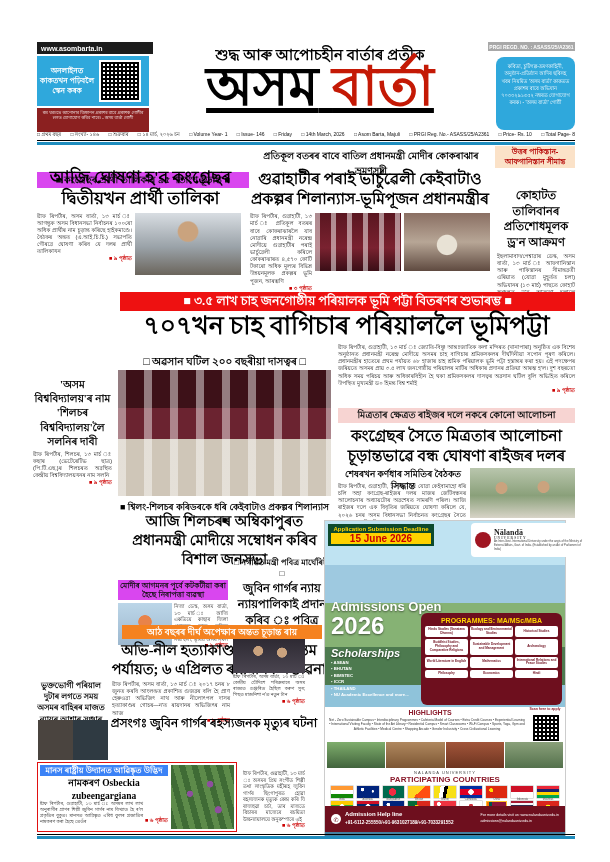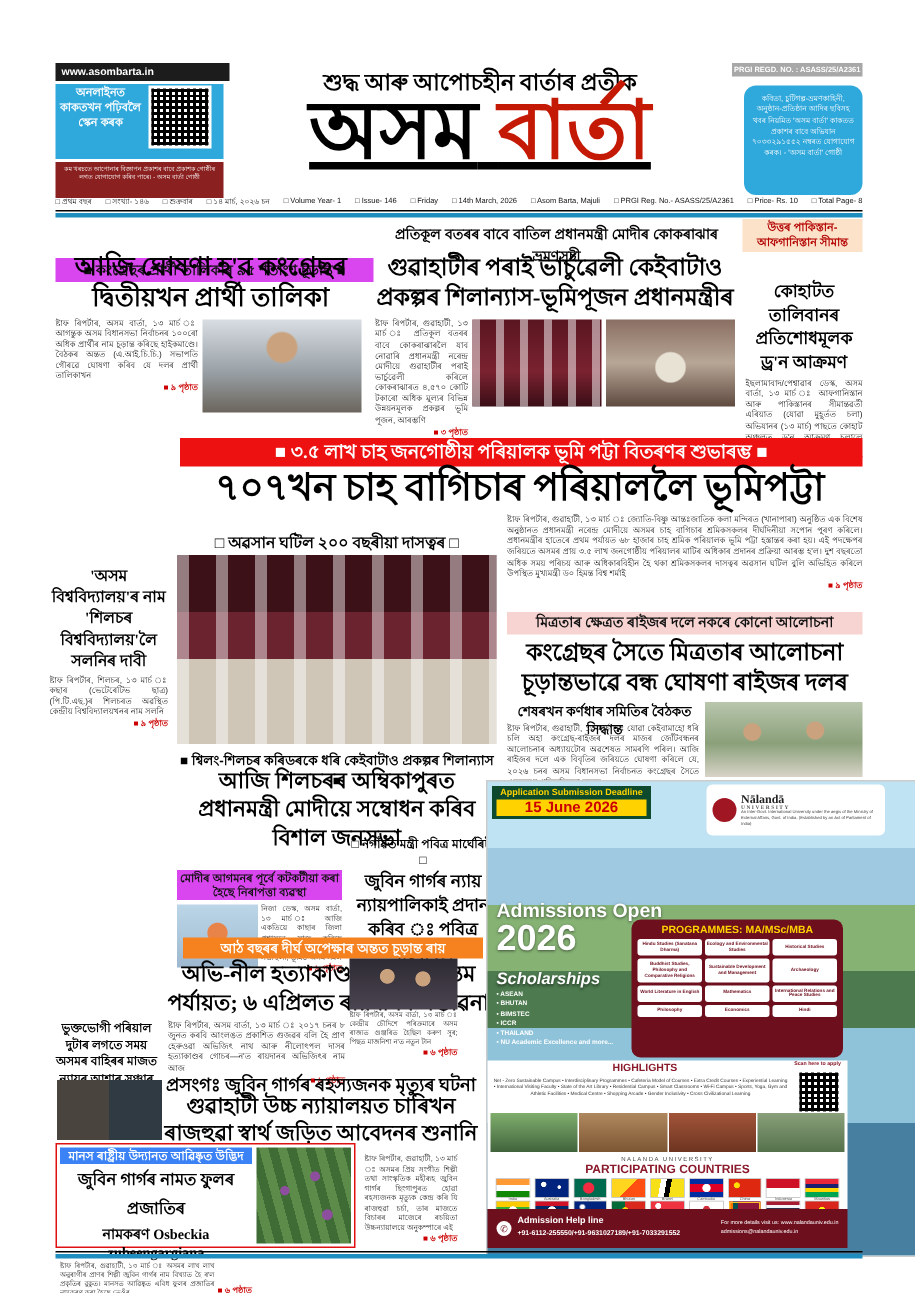--- a/index.html
+++ b/index.html
@@ -7,21 +7,21 @@
         font-family:"Liberation Sans",sans-serif;color:#111;}
   .abs{position:absolute;}
   .hl{font-family:"Liberation Serif",serif;font-weight:bold;color:#000;text-align:center;}
   .body-txt{font-size:5.5px;line-height:1.3;text-align:justify;color:#222;}
   .ref{color:#cc0000;font-weight:bold;font-size:5.5px;text-align:right;display:block;}
   .rule-blk{border-top:1px solid #000;}
   .rule-blu{height:3px;background:#1f8dbe;margin-top:1px;}
   .photo{background:#999;}
   
   .webbar{background:#1c1c1c;color:#fff;font-size:7px;font-weight:bold;display:flex;align-items:center;padding-left:4px;}
-  .scanbox{background:#2fa8dc;display:flex;gap:3px;padding:1px;box-sizing:border-box;}
+  .scanbox{background:#2fa8dc;display:flex;align-items:center;gap:3px;padding:1px;box-sizing:border-box;}
   .scantxt{color:#fff;font-size:7.5px;font-weight:bold;line-height:1.35;text-align:center;}
   .qr{background:#fff;padding:2px;}
   .qr-i{width:100%;height:100%;background:
       repeating-linear-gradient(0deg,#000 0 2px,transparent 2px 4px),
       repeating-linear-gradient(90deg,#000 0 2px,#fff 2px 4px);}
   .maroonbox{background:#8b2020;color:#fff;font-size:4.2px;line-height:1.3;text-align:center;padding:2px;box-sizing:border-box;}
   .title-red{color:#c41905;}
   .regdbar{background:#a8a8a8;color:#fff;font-size:5px;font-weight:bold;display:flex;align-items:center;justify-content:center;}
   .bluebox{background:#2fa8dc;border-radius:8px;color:#fff;font-size:5px;line-height:1.45;text-align:center;padding:6px 4px;box-sizing:border-box;}
   .infobar{display:flex;justify-content:space-between;font-size:5px;color:#111;white-space:nowrap;}
@@ -225,42 +225,40 @@
     <div class="body-txt">ষ্টাফ ৰিপৰ্টাৰ, অসম বাৰ্তা, ১৩ মাৰ্চ ঃ ২০১৭ চনৰ ৮ জুনত কৰবি আংলঙত প্ৰকাশিত গুজৱৰ বলি হৈ প্ৰাণ হেৰুওৱা অভিজিৎ নাথ আৰু নীলোৎপল দাসৰ হত্যাকাণ্ডৰ গোচৰ—ন'ত ৰায়দানৰ অভিজিৎৰ নাম আজ</div>
     <span class="ref">■ ৯ পৃষ্ঠাত</span>
   </div>
   <div class="abs" style="left:233px;top:639px;width:72px;">
     <div class="photo ph-press" style="width:72px;height:34px;"></div>
     <div class="body-txt" style="font-size:4.6px;margin-top:1px;">ষ্টাফ ৰিপৰ্টাৰ, অসম বাৰ্তা, ১৩ মাৰ্চ ঃ কেন্দ্ৰীয় চৌদিশে পৰিক্ৰমাৰে অসম ৰাজ্যত গুঞ্জৰিত হৈছিল কৰুণ সুৰ; পিছত মাজনিশা ন'ত নতুন টান</div>
     <span class="ref">■ ৬ পৃষ্ঠাত</span>
   </div>
 
   <div class="abs hl" style="left:108px;top:714px;width:212px;font-size:12px;">প্ৰসংগঃ জুবিন গাৰ্গৰ ৰহস্যজনক মৃত্যুৰ ঘটনা</div>
-  <div class="abs hl" style="left:108px;top:730px;width:212px;font-size:14px;line-height:1.3;">গুৱাহাটী উচ্চ ন্যায়ালয়ত চাৰিখন ৰাজহুৱা স্বাৰ্থ জড়িত আবেদনৰ শুনানি</div>
   <div class="abs" style="left:243px;top:770px;width:62px;">
     <div class="body-txt" style="font-size:5px;">ষ্টাফ ৰিপৰ্টাৰ, গুৱাহাটী, ১৩ মাৰ্চ ঃ অসমৰ প্ৰিয় সংগীত শিল্পী তথা সাংস্কৃতিক মহীৰূহ জুবিন গাৰ্গৰ ছিংগাপুৰত হোৱা ৰহস্যজনক মৃত্যুক কেন্দ্ৰ কৰি যি ৰাজহুৱা চৰ্চা, তাৰ মাজতে বিচাৰৰ মাজেৰে ৰচয়িতা উচ্চন্যায়ালয়ে অনুকম্পাৰে এই</div>
     <span class="ref">■ ৬ পৃষ্ঠাত</span>
   </div>
 
   <div class="abs redbox" style="left:37px;top:762px;width:200px;height:70px;">
     <div style="display:flex;gap:3px;height:100%;">
       <div style="width:128px;">
         <div class="kick-red" style="height:11px;">মানস ৰাষ্ট্ৰীয় উদ্যানত আৱিষ্কৃত উদ্ভিদ</div>
-        <div class="hl" style="font-size:11px;margin-top:2px;">জুবিন গাৰ্গৰ নামত ফুলৰ প্ৰজাতিৰ</div>
         <div class="hl" style="font-size:9.5px;">নামকৰণ Osbeckia zubeengargiana</div>
         <div style="display:flex;gap:2px;align-items:flex-end;">
           <div class="body-txt" style="font-size:4.6px;">ষ্টাফ ৰিপৰ্টাৰ, গুৱাহাটী, ১৩ মাৰ্চ ঃ অসমৰ লাখ লাখ অনুৰাগীৰ প্ৰাণৰ শিল্পী জুবিন গাৰ্গৰ নাম বিখ্যাত হৈ ৰ'ল প্ৰকৃতিৰ বুকুত। মানসত আৱিষ্কৃত এবিধ ফুলৰ প্ৰজাতিৰ নামকৰণ কৰা হৈছে তেওঁৰ</div>
           <span class="ref" style="flex:none;">■ ৬ পৃষ্ঠাত</span>
         </div>
       </div>
       <div class="photo ph-flower" style="flex:1;height:100%;"></div>
     </div>
   </div>
 
-  <div class="abs ad" style="left:325px;top:521px;width:240px;height:316px;padding-left:46px;">
+  <div class="abs ad" style="left:325px;top:521px;width:240px;height:316px;">
     <div class="abs ad-deadline" style="left:3px;top:3px;width:100px;">
       <span>Application Submission Deadline</span>
       <b>15 June 2026</b>
     </div>
     <div class="abs ad-logo" style="left:118px;top:2px;width:119px;height:34px;margin-left:28px;">
       <div class="seal"></div>
       <div>
         <div class="nm"><span>Nālandā</span>
           <small>UNIVERSITY</small></div>
         <div class="sub">An Inter-Govt. International University under the aegis of the Ministry of External Affairs, Govt. of India. (Established by an Act of Parliament of India)</div>

